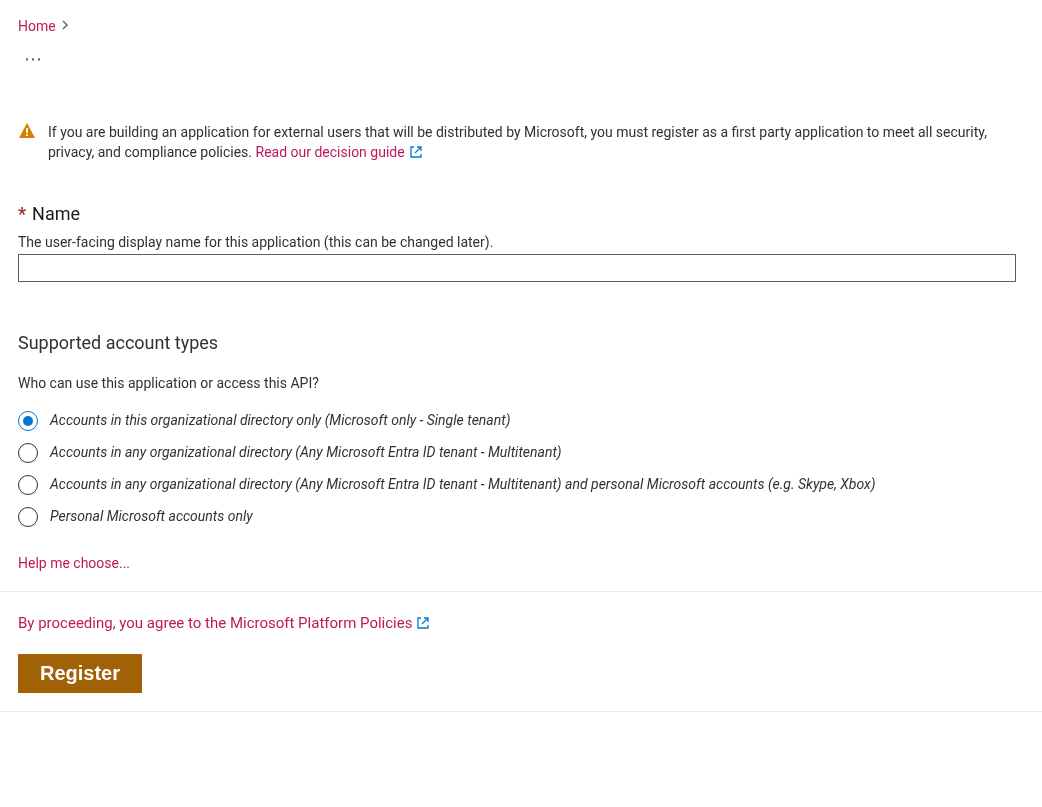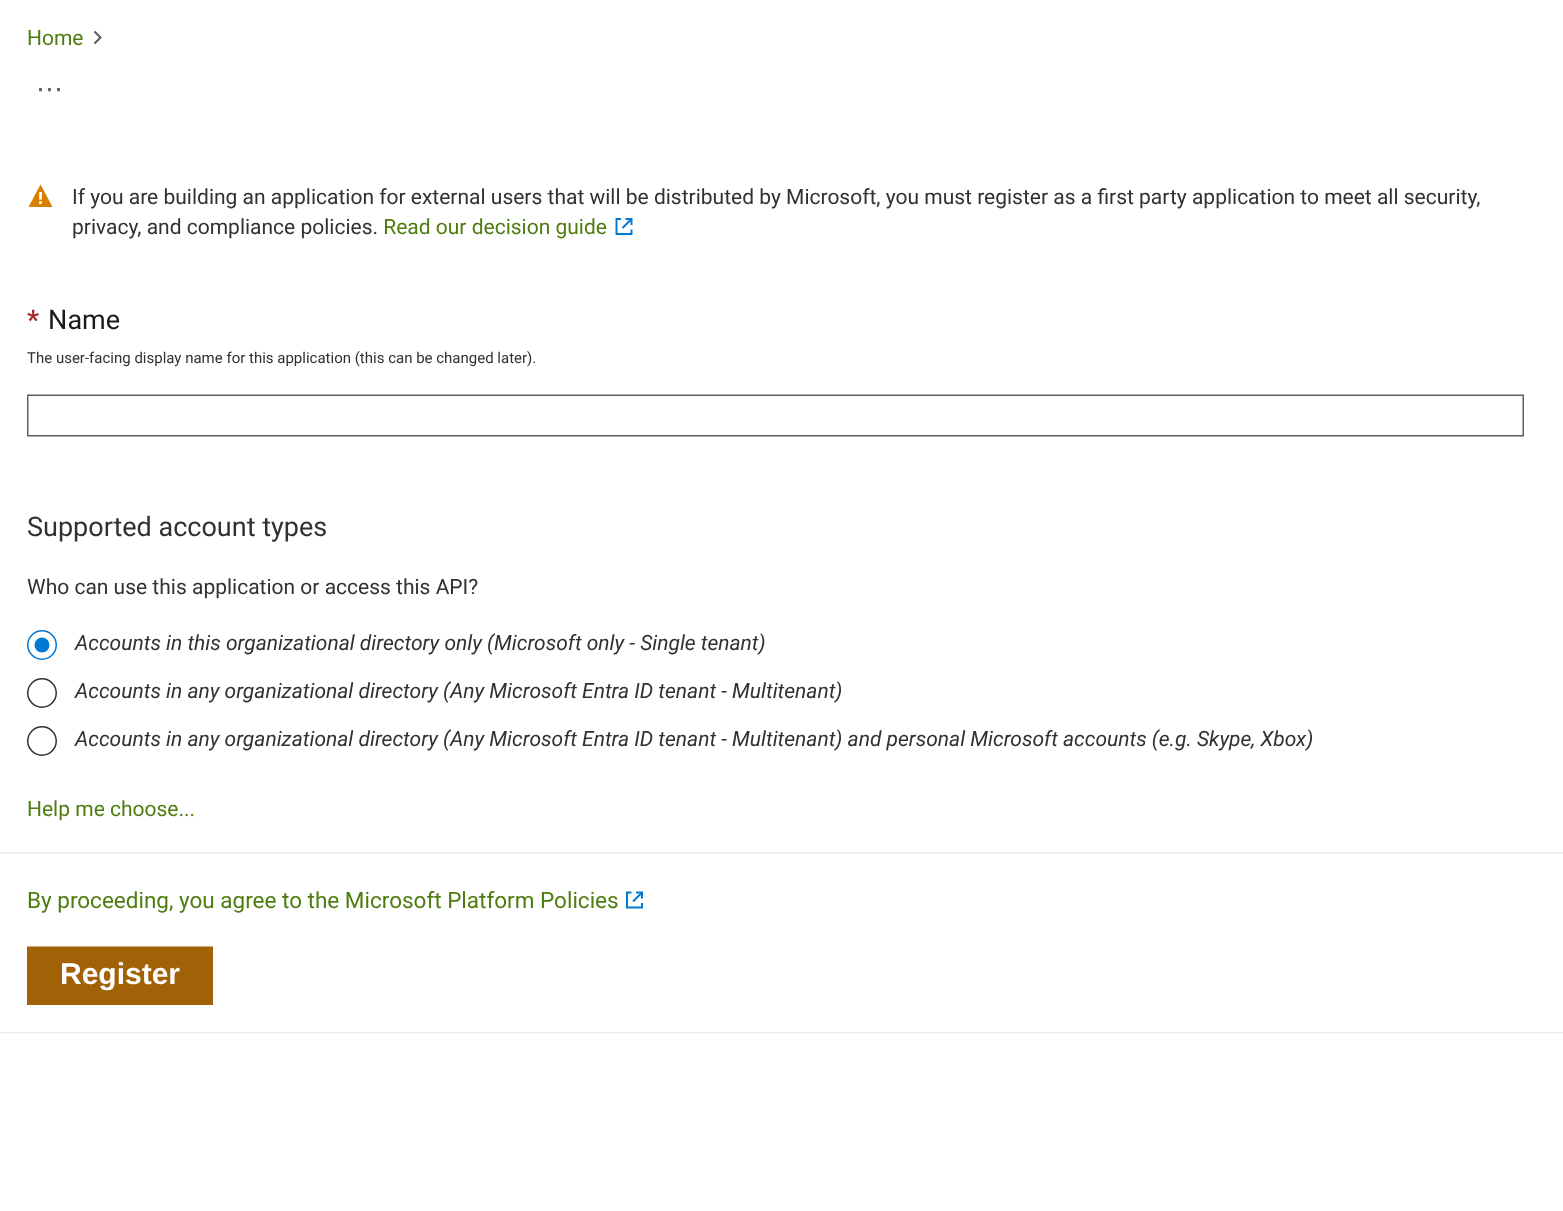--- a/index.html
+++ b/index.html
@@ -4,36 +4,36 @@
   <style>
     * { box-sizing: border-box; margin: 0; padding: 0; }
     body {
       font-family: "Segoe UI", -apple-system, BlinkMacSystemFont, Roboto, sans-serif;
       font-size: 14px;
       color: #323130;
       background: #fff;
       padding: 18px 18px 0 18px;
       width: 1042px;
     }
-    a { color: #4d7c0f; text-decoration: none; cursor: pointer; }
+    a { color: #be185d; text-decoration: none; cursor: pointer; }
 
     .breadcrumb { display: flex; align-items: center; gap: 6px; font-size: 14px; margin-bottom: 12px; }
     .breadcrumb .chev { color: #555; font-size: 12px; }
 
     .title-row { display: flex; align-items: center; gap: 18px; margin-bottom: 50px; }
     h1 { font-size: 28px; font-weight: 600; color: #1b1a19; }
     .ellipsis-btn { background: none; border: none; font-size: 18px; color: #605e5c; cursor: pointer; padding: 4px 6px; line-height: 1; }
 
     .infobox { display: flex; gap: 12px; margin-bottom: 38px; }
     .warn-icon { flex-shrink: 0; }
     .infobox p { font-size: 14px; line-height: 1.45; color: #323130; }
 
     .required { color: #a4262c; font-weight: 600; margin-right: 2px; }
     .field-label { font-size: 18px; font-weight: 400; color: #1b1a19; display: flex; align-items: baseline; gap: 4px; margin-bottom: 10px; }
-    .field-desc { font-size: 10px; color: #323130; margin-bottom: 18px; }
+    .field-desc { font-size: 14px; color: #323130; margin-bottom: 4px; }
     .txt-input {
       width: 998px; height: 28px;
       border: 1px solid #605e5c;
       padding: 4px 8px;
       font-size: 14px;
       font-family: inherit;
       outline: none;
       background: #fff;
       margin-bottom: 50px;
     }
@@ -134,20 +134,24 @@
     <span class="rlabel">Accounts in this organizational directory only (Microsoft only - Single tenant)</span>
   </label>
   <label class="radio-row">
     <span class="radio-circle"></span>
     <span class="rlabel">Accounts in any organizational directory (Any Microsoft Entra ID tenant - Multitenant)</span>
   </label>
   <label class="radio-row">
     <span class="radio-circle"></span>
     <span class="rlabel">Accounts in any organizational directory (Any Microsoft Entra ID tenant - Multitenant) and personal Microsoft accounts (e.g. Skype, Xbox)</span>
   </label>
+  <label class="radio-row">
+    <span class="radio-circle"></span>
+    <span class="rlabel">Personal Microsoft accounts only</span>
+  </label>
 </div>
 
 <a class="help-link">Help me choose...</a>
 
 <hr class="sep">
 
 <div class="agree-row">
   <a><span>By proceeding, you agree to the Microsoft Platform Policies</span><span class="ext-icon"><svg width="14" height="14" viewBox="0 0 14 14">
           <path d="M5 2 H2 V12 H12 V9" stroke="#0078d4" stroke-width="1.3" fill="none"></path>
           <path d="M8 2 H12 V6" stroke="#0078d4" stroke-width="1.3" fill="none"></path>

